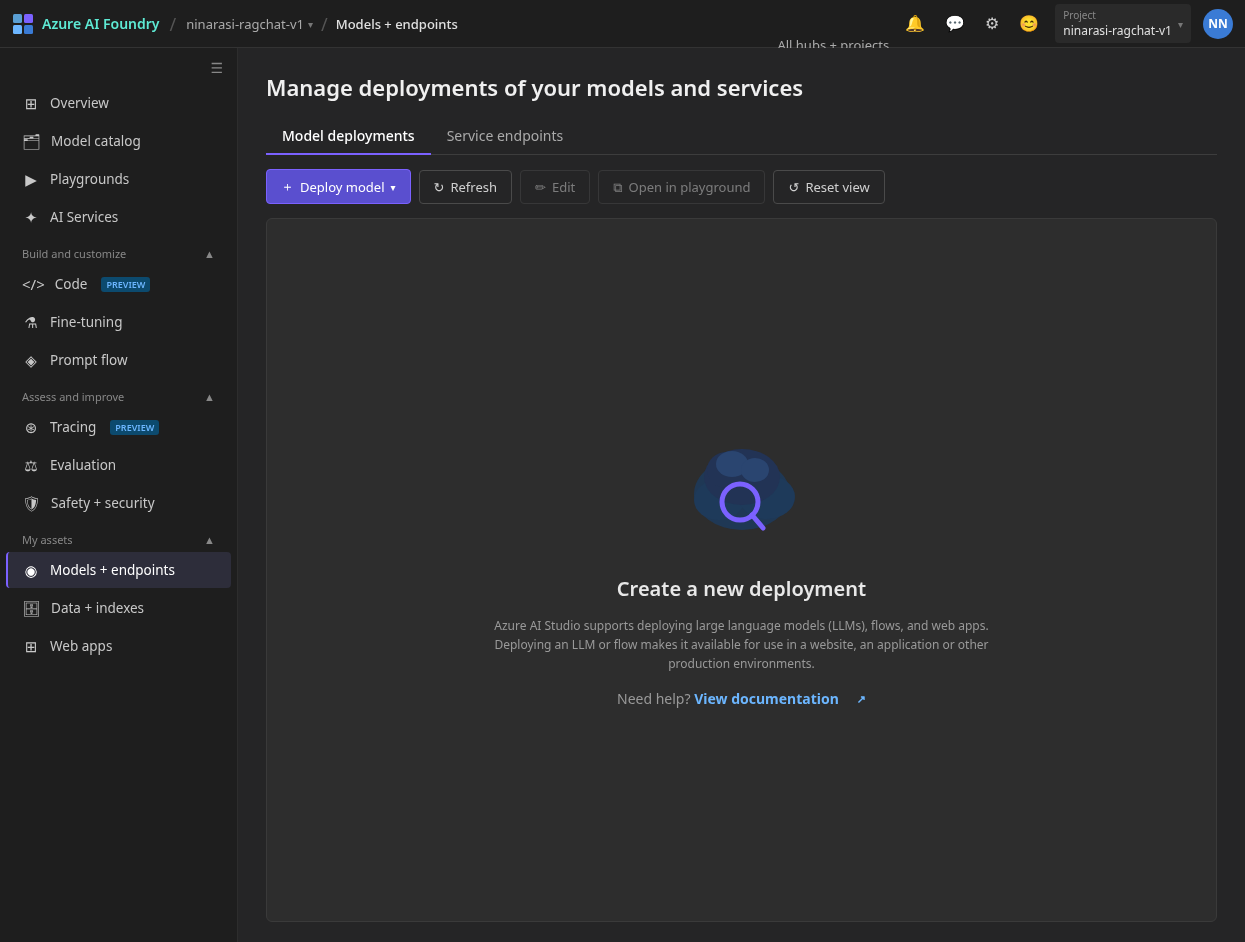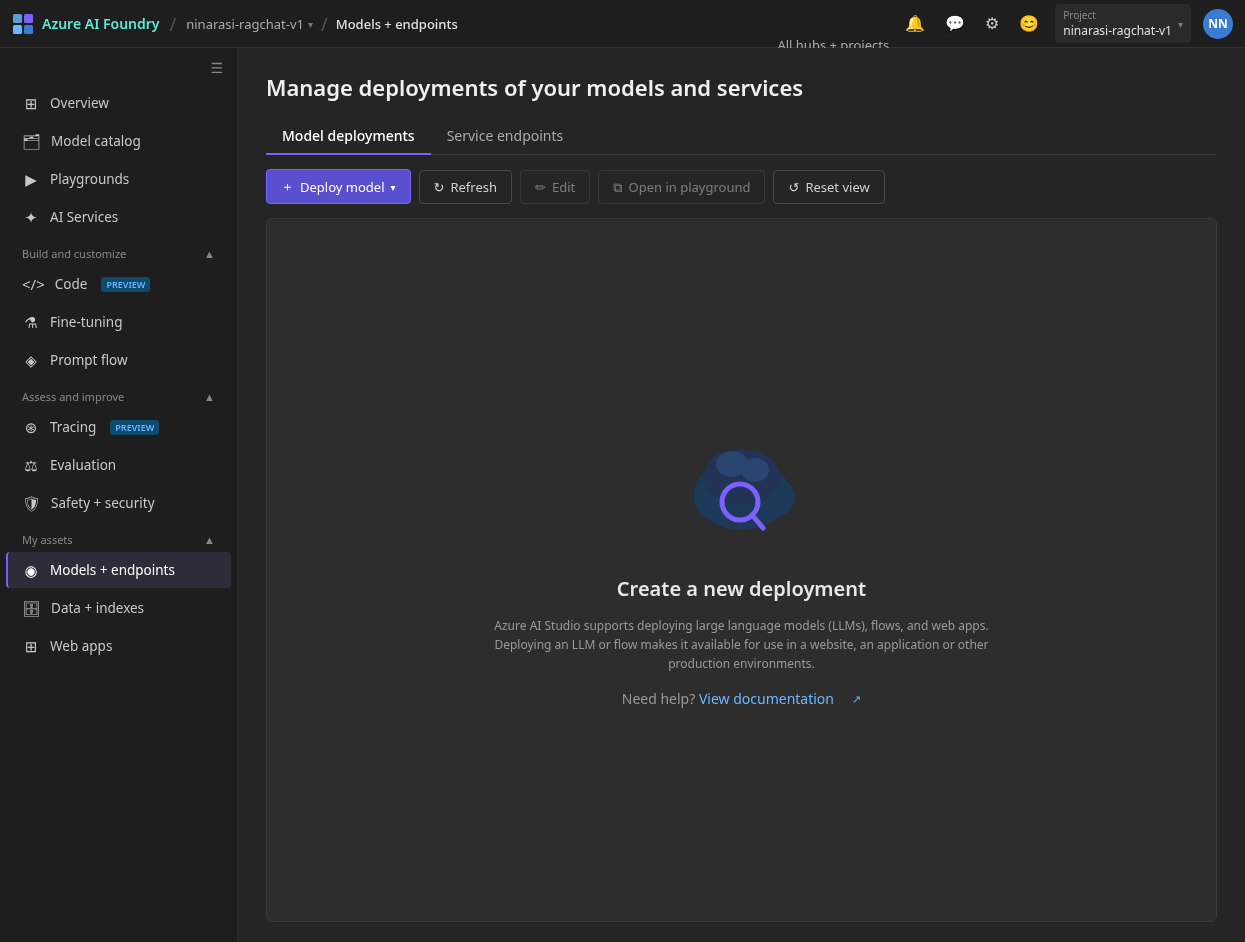--- a/index.html
+++ b/index.html
@@ -305,20 +305,21 @@
     .empty-help {
       font-size: 14px;
       color: #999;
     }
     .empty-help a {
       color: #6cb6ff;
       text-decoration: none;
       display: inline-flex;
       align-items: center;
       gap: 18px;
+      font-weight: bold;
     }
 
     
     .cloud-search-icon { width: 130px; height: 110px; }
 
     .chevron-icon { font-size: 10px; color: #777; }
   </style>
 </head>
 <body>
 

